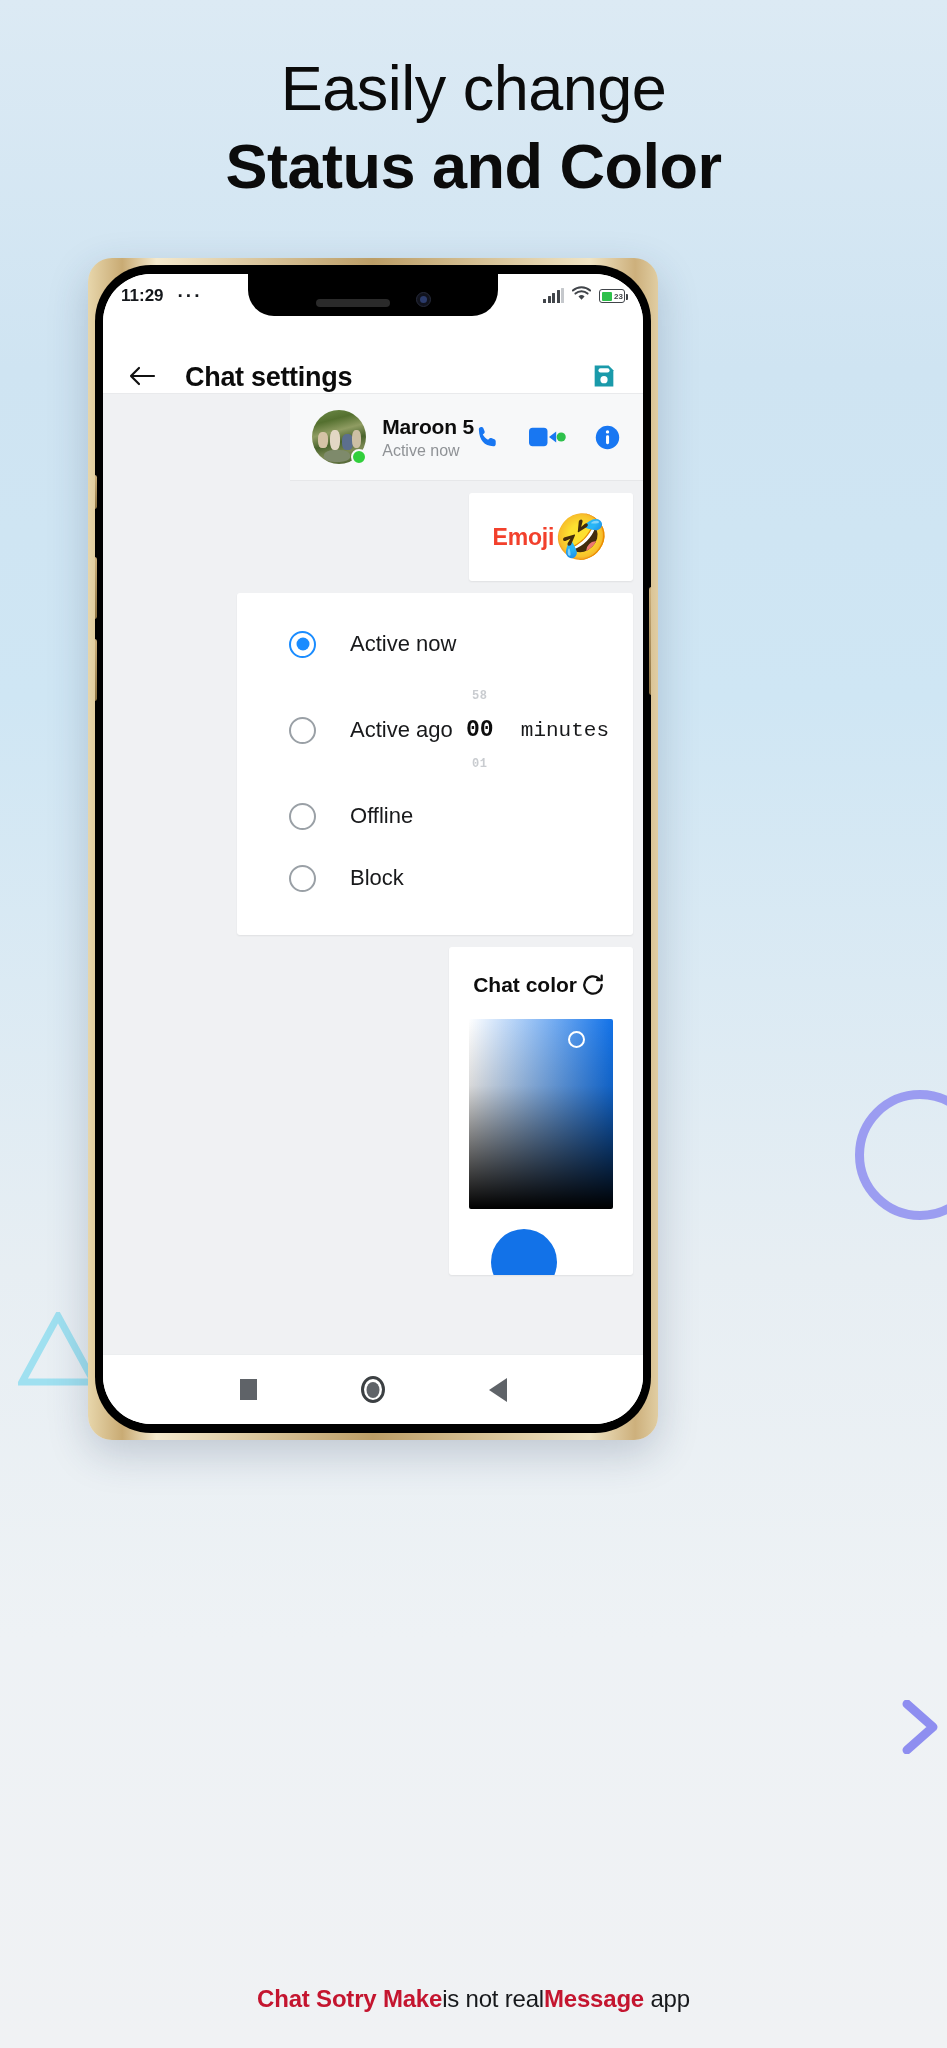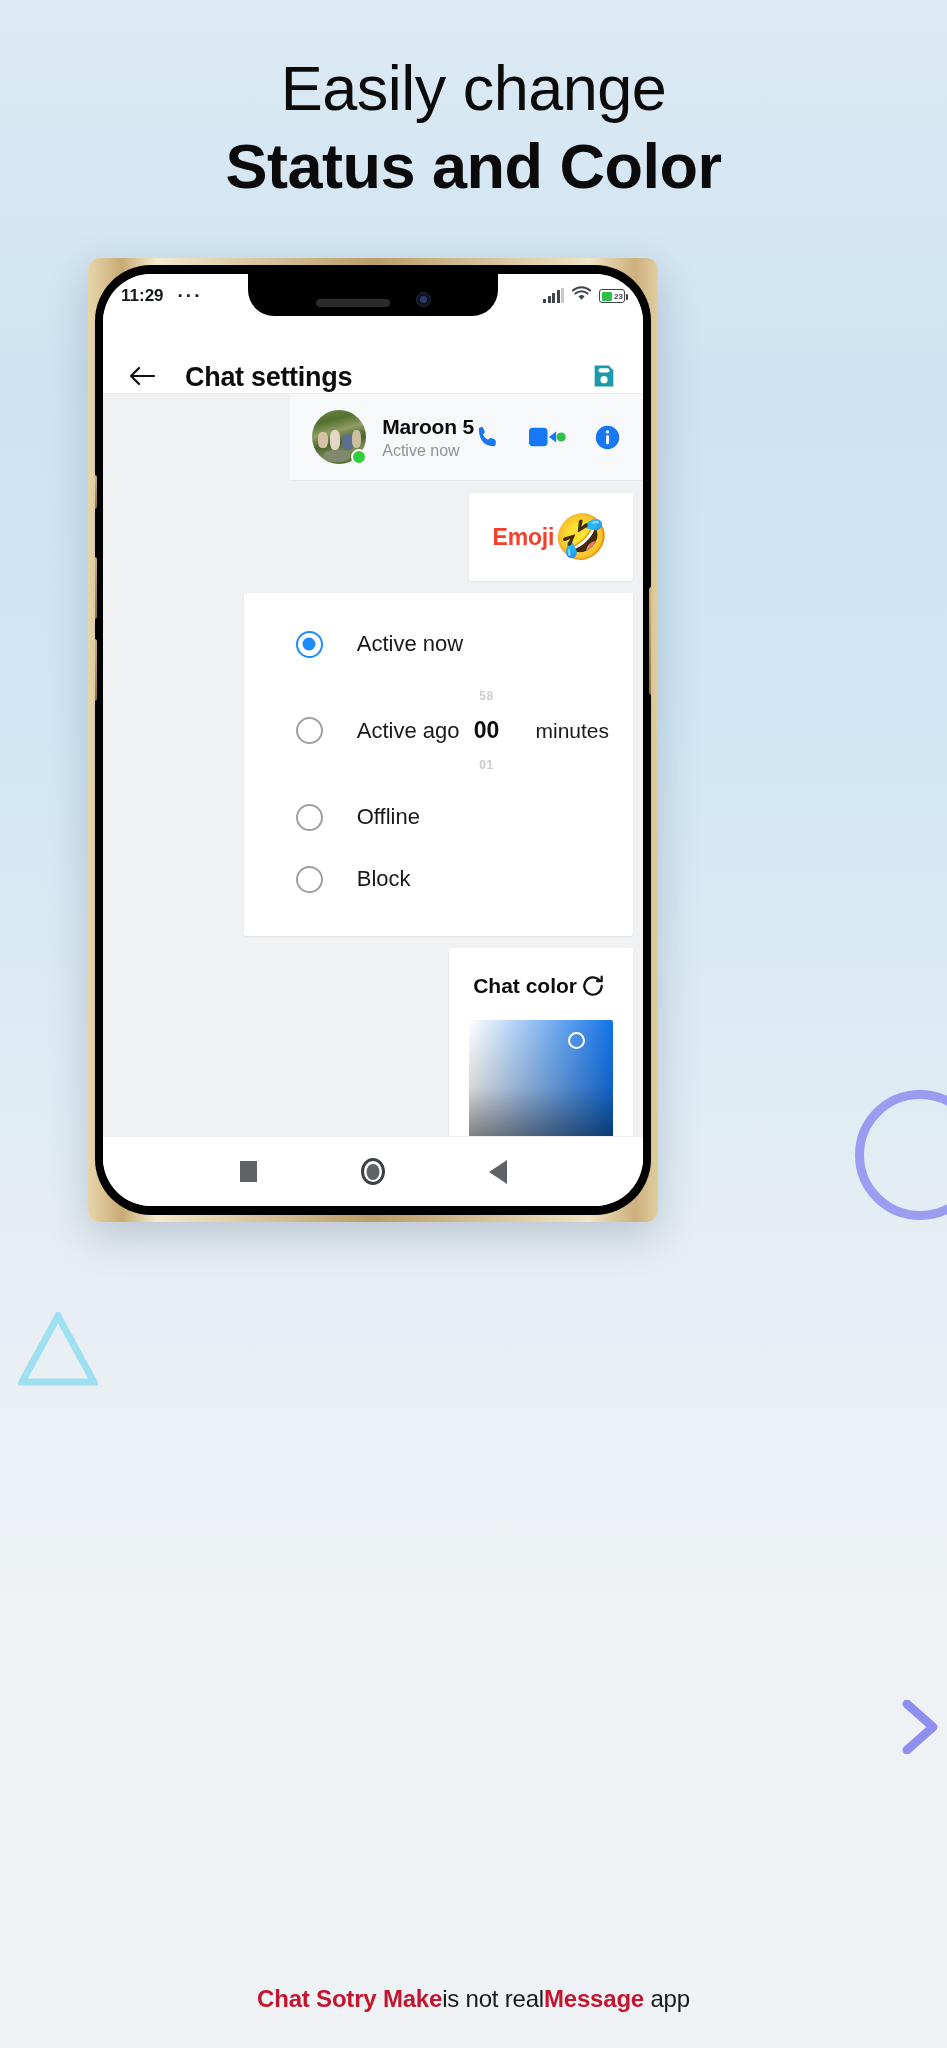--- a/index.html
+++ b/index.html
@@ -31,22 +31,22 @@
     letter-spacing: -0.5px;
   }
   .headline .line2 {
     font-size: 63px; font-weight: 700; line-height: 1.15;
     letter-spacing: -0.5px; margin-top: 6px;
   }
 
   
   .phone {
     position: absolute; left: 88px; top: 258px;
-    width: 570px; height: 964px;
-    border-radius: 12px;
+    width: 570px; height: 1182px;
+    border-radius: 24px;
     background: linear-gradient(90deg,#e7d6ab 0%,#c9ab74 6%,#f4e9cd 12%,#bb9d66 50%,#f0e4c4 88%,#cdb07c 96%,#e0cda2 100%);
     padding: 7px;
     box-shadow: 0 14px 40px rgba(40,60,90,.22);
   }
   .phone-inner {
     width: 100%; height: 100%;
     border-radius: 56px;
     background: #000;
     padding: 9px 8px 9px 8px;
     position: relative;
@@ -158,21 +158,21 @@
   .emoji-glyph { margin-left: auto; font-size: 44px; line-height: 1; }
 
   .status-card { padding: 20px 0 26px 0; }
   .status-title { font-size: 21px; font-weight: 700; color: #0d0d0d; padding: 0 24px; margin-bottom: 12px; }
   .status-row { display: flex; align-items: center; padding: 14px 24px; min-height: 62px; }
   .radio { width: 27px; height: 27px; border-radius: 50%; border: 2.5px solid #9aa0a6; flex: none; margin-left: 28px; cursor: pointer; }
   .radio.on { border-color: #1a8cff; position: relative; }
   .radio.on::after { content:''; position:absolute; left:50%; top:50%; transform:translate(-50%,-50%); width:13px; height:13px; border-radius:50%; background:#1a8cff; }
   .status-label { font-size: 22px; color: #18191b; margin-left: 34px; }
 
-  .picker { margin-left: auto; display: flex; align-items: center; gap: 22px; }
+  .picker { margin-left: auto; display: flex; align-items: center; gap: 14px; font-family: Liberation Mono, monospace; }
   .picker-col { display: flex; flex-direction: column; align-items: center; justify-content: center; width: 54px; }
   .pk-ghost { font-size: 12px; color: #c9ccd0; font-weight: 700; letter-spacing: .5px; }
   .pk-ghost.top { margin-bottom: 14px; }
   .pk-ghost.bot { margin-top: 14px; }
   .pk-val { font-size: 23px; font-weight: 700; color: #0d0d0d; }
   .picker-unit { font-size: 21px; color: #18191b; }
 
   .color-card { padding: 0 0 0 0; }
   .color-head { display: flex; align-items: center; padding: 22px 24px 18px 24px; }
   .color-title { font-size: 21px; font-weight: 700; color: #0d0d0d; }

